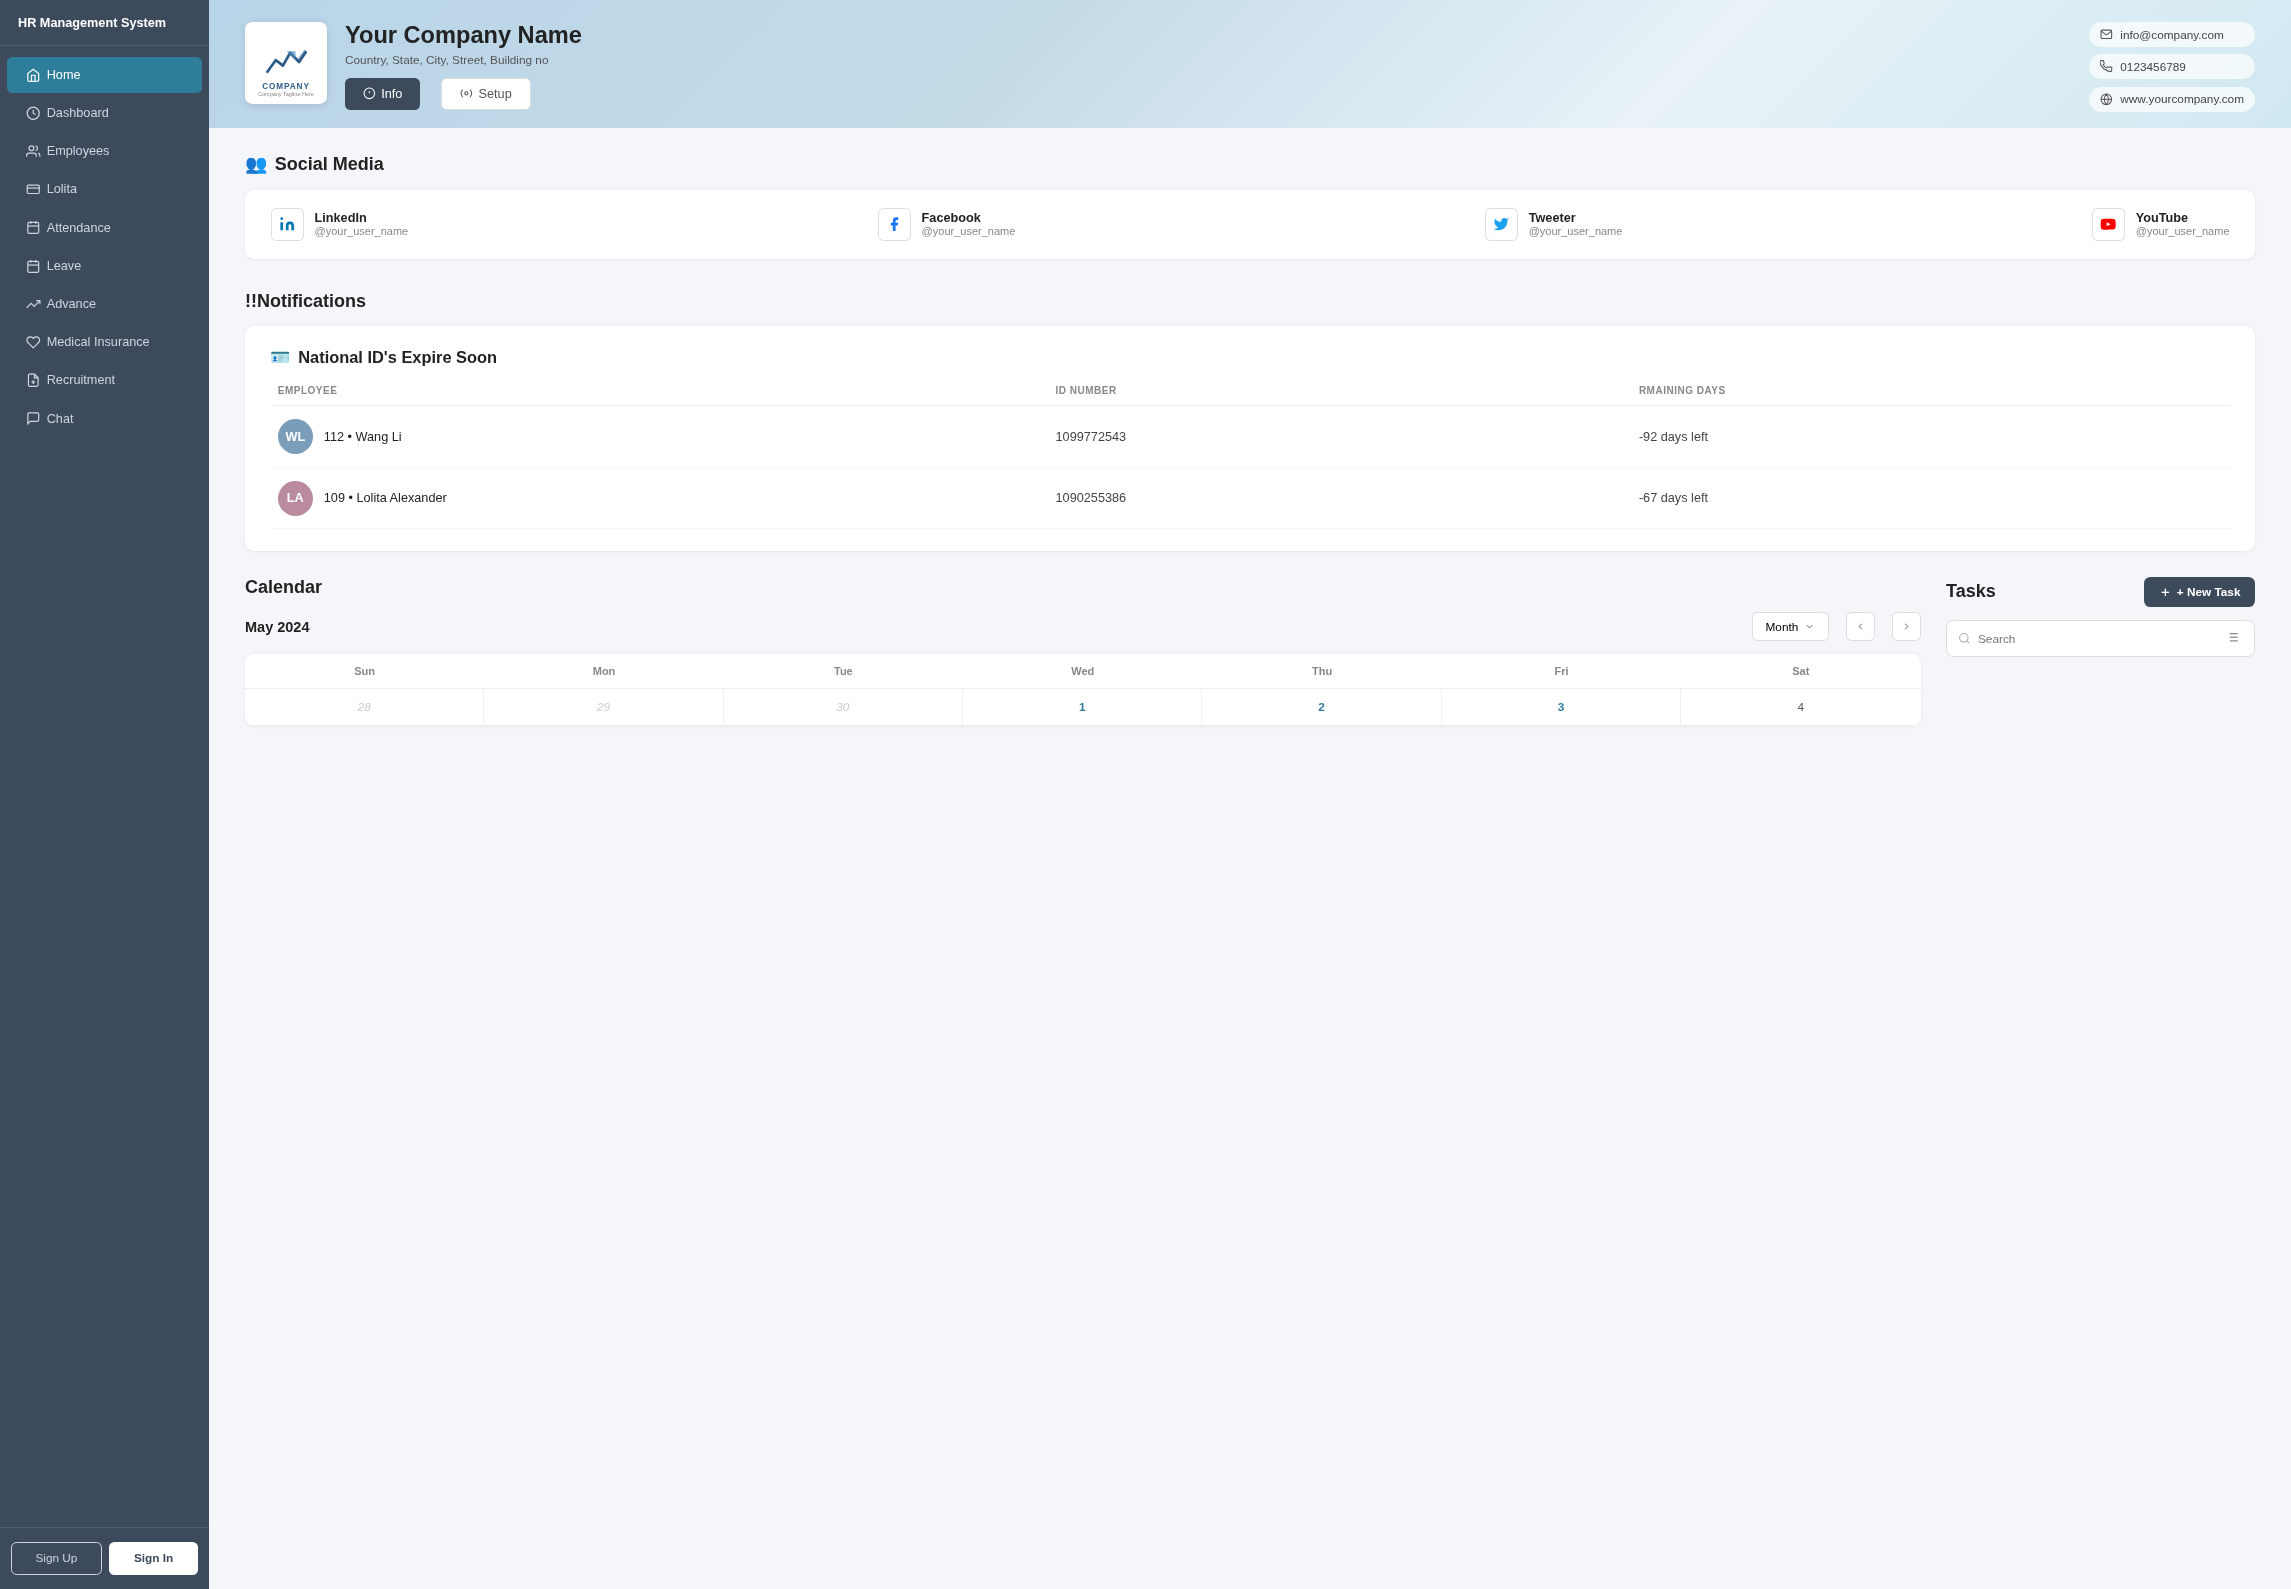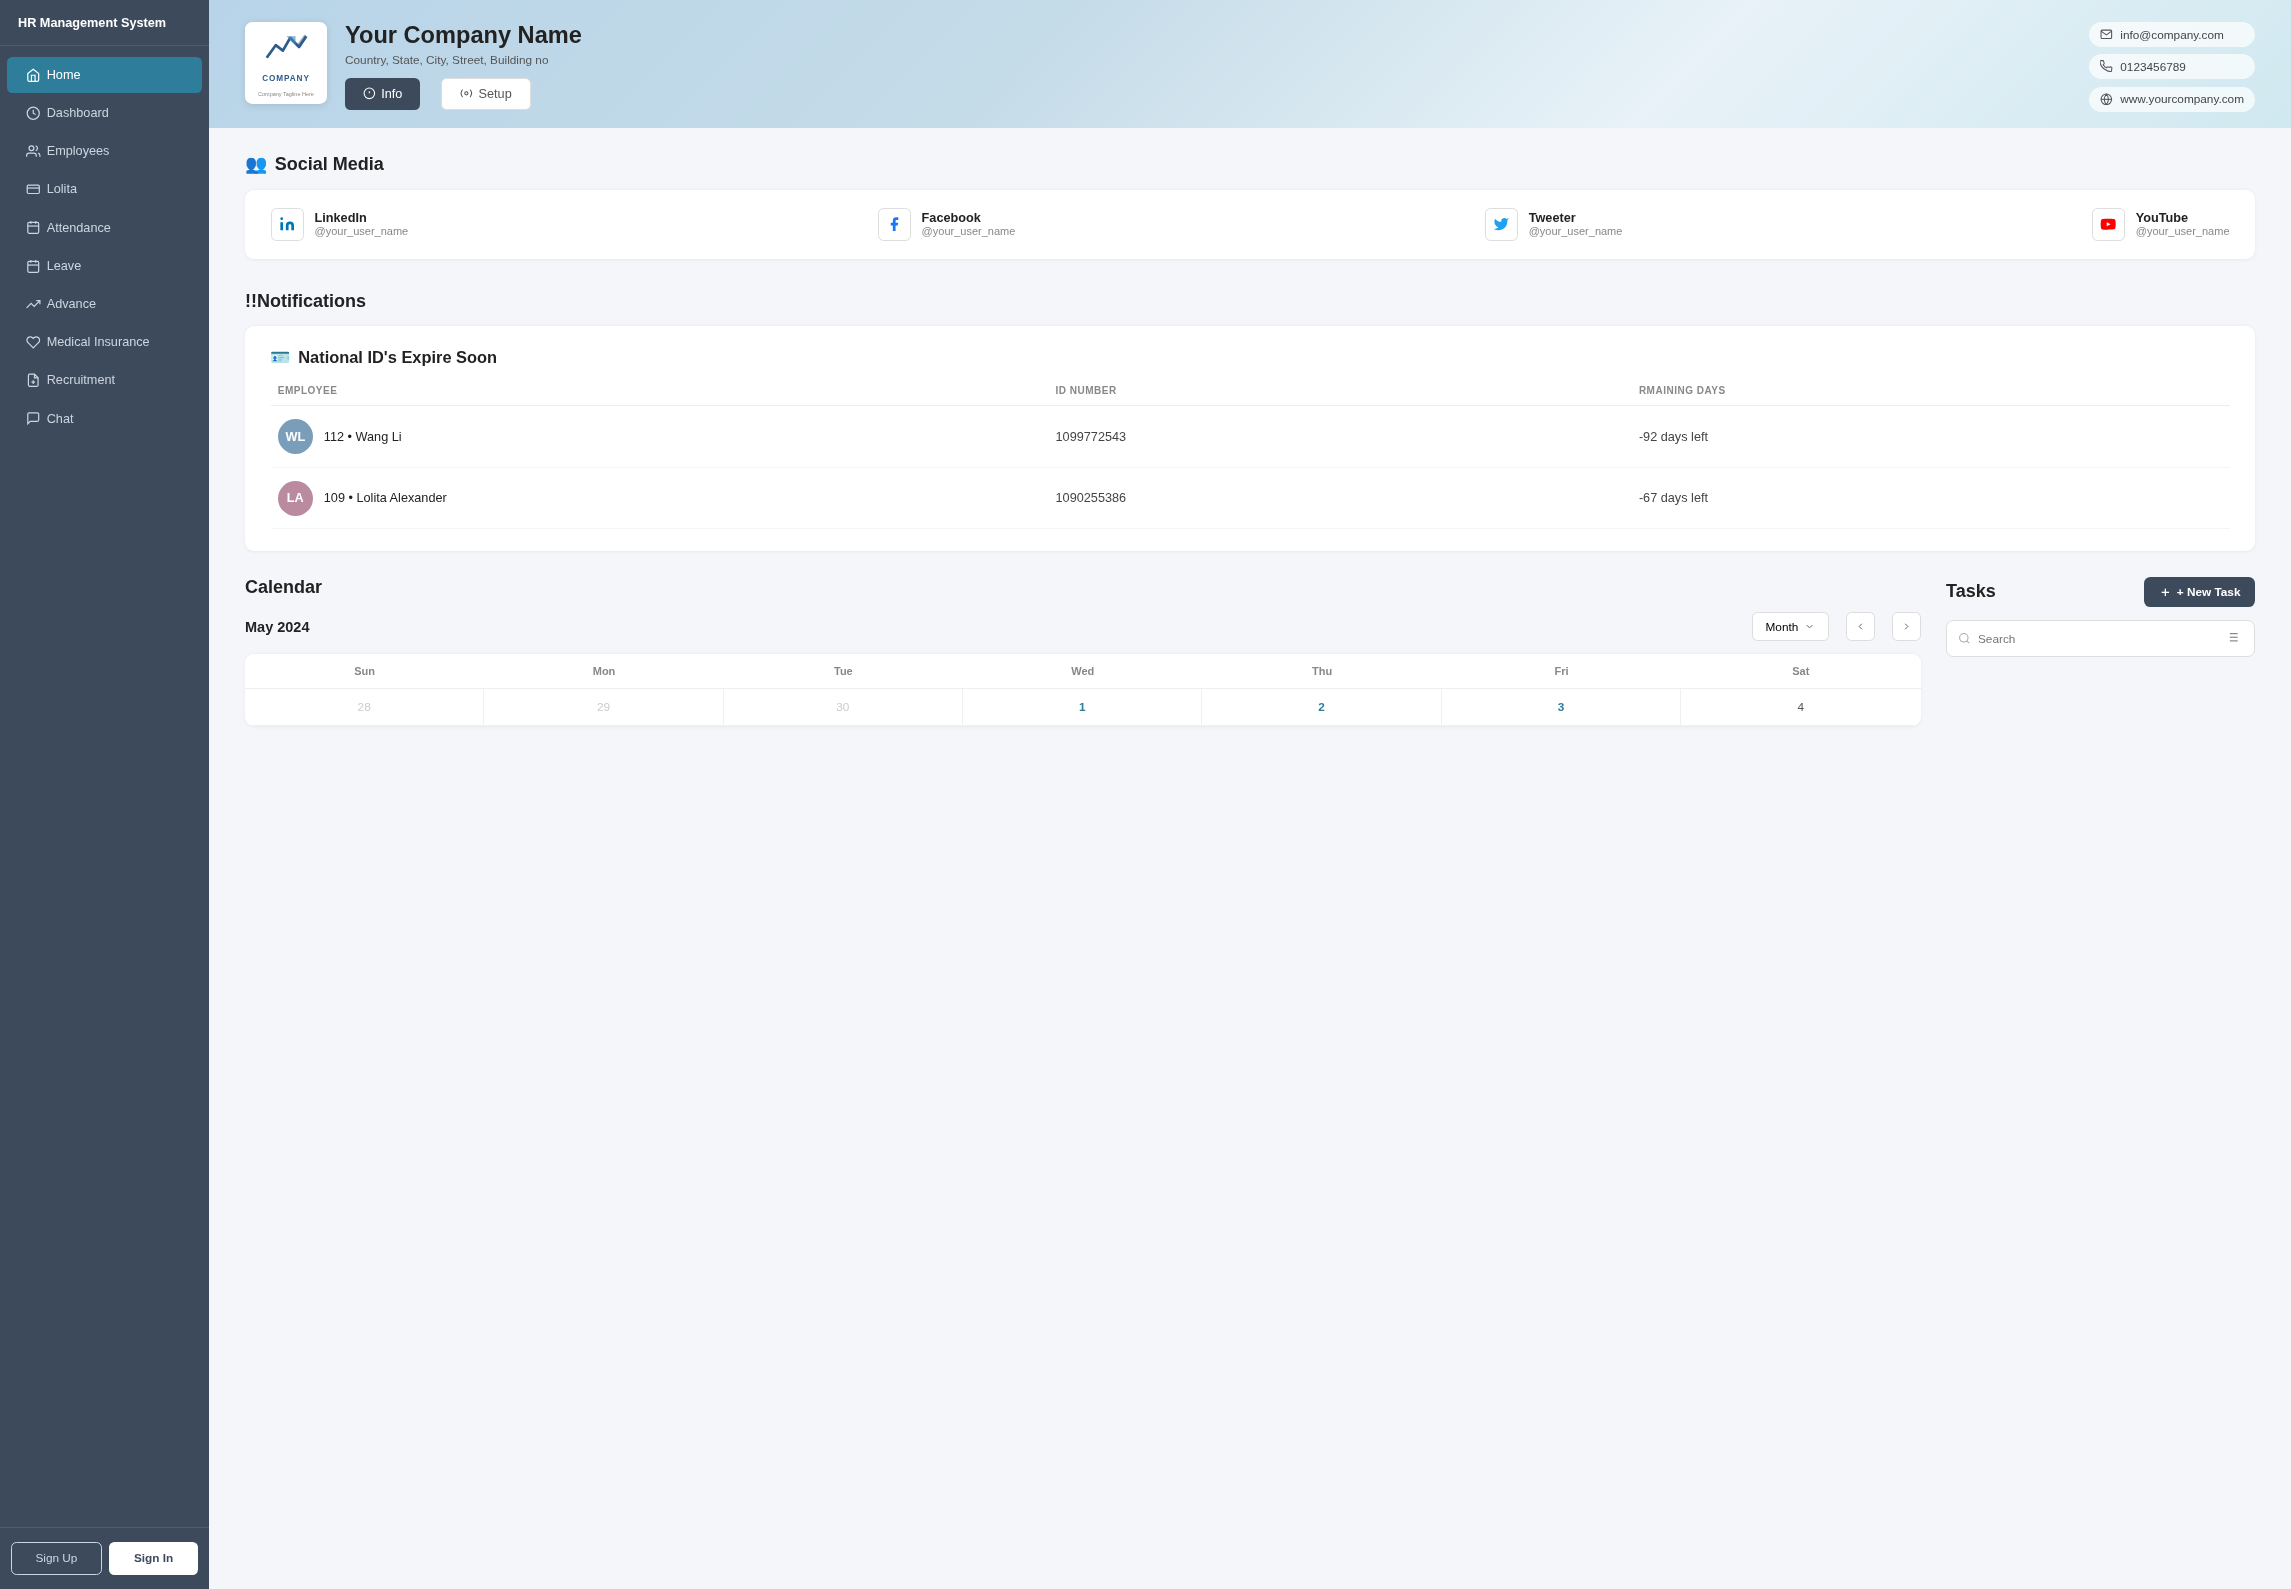--- a/index.html
+++ b/index.html
@@ -83,21 +83,21 @@
       position: relative;
       min-height: 118px;
     }
     .company-logo {
       width: 82px;
       height: 82px;
       background: #fff;
       border-radius: 7.3px;
       display: flex;
       align-items: center;
-      justify-content: space-between;
+      justify-content: flex-end;
       flex-direction: column;
       flex-shrink: 0;
       padding: 7.3px;
       box-shadow: 0 1.8px 7.3px rgba(0,0,0,0.1);
     }
     .logo-svg { width: 47px; height: 36px; }
     .logo-company-text { font-size: 8.2px; font-weight: 800; color: #2e5c8a; letter-spacing: 0.9px; margin-top: 1.8px; }
     .logo-tagline { font-size: 5.5px; color: #888; }
     .company-info { flex: 1; }
     .company-name { font-size: 23.6px; font-weight: 700; color: #222; margin-bottom: 3.6px; }
@@ -311,21 +311,21 @@
       padding: 9px 3.6px;
       font-size: 11.8px;
       color: #555;
       min-height: 36px;
       display: flex;
       align-items: center;
       justify-content: center;
       border-right: 0.9px solid #f0f0f0;
     }
     .cal-cell:last-child { border-right: none; }
-    .cal-cell.other-month { color: #ccc; }
+    .cal-cell.other-month { color: #ccc; font-style: italic; }
     .cal-cell.highlight { color: #2e7d9a; font-weight: 600; }
 
     
     .tasks-header {
       display: flex;
       align-items: center;
       justify-content: space-between;
       margin-bottom: 12.7px;
     }
     .tasks-title { font-size: 18px; font-weight: 700; color: #222; }

